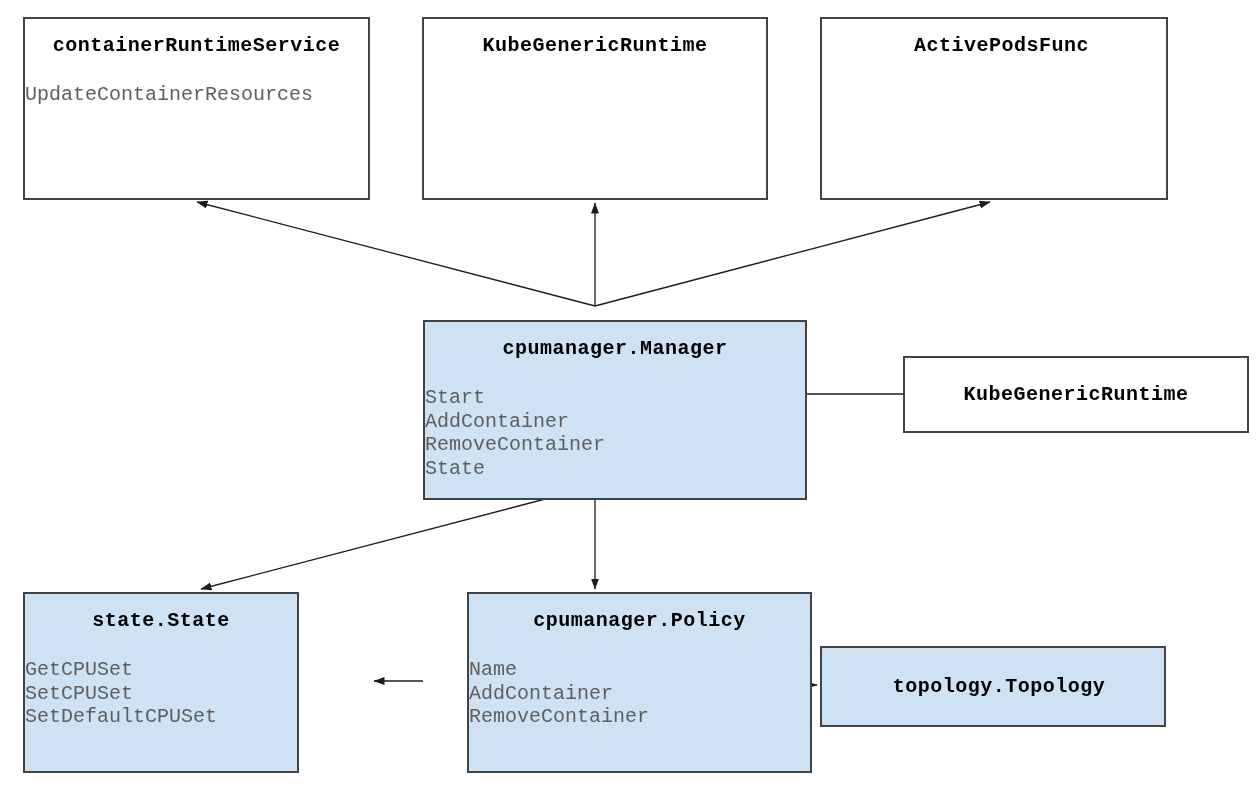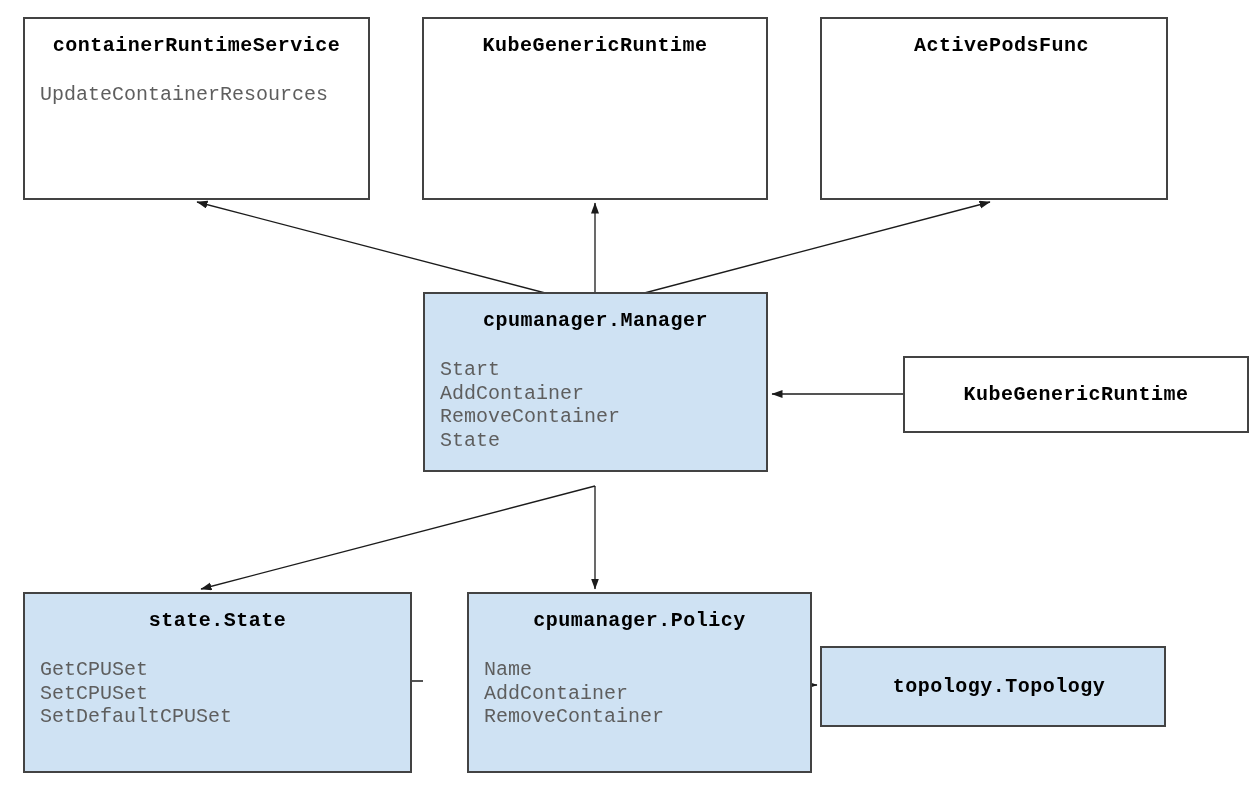--- a/index.html
+++ b/index.html
@@ -36,43 +36,42 @@
     padding-top: 16px;
     line-height: 22px;
     font-size: 20px;
     font-weight: bold;
     letter-spacing: 0.5px;
     color: #000000;
     white-space: pre;
   }
   .node .methods {
     margin-top: 26px;
-    padding-left: 15px;
     font-size: 20px;
     line-height: 23.5px;
     color: #5e5e5e;
   }
   .node .methods div {
     white-space: pre;
   }
   .node.center-title {
     display: flex;
     align-items: center;
     justify-content: center;
   }
   .node.center-title .title {
     padding-top: 0;
   }
   
   #node-container-runtime-service { left: 23px;  top: 17px;  width: 347px; height: 183px; }
   #node-pod-status-provider       { left: 422px; top: 17px;  width: 346px; height: 183px; }
   #node-active-pods-func          { left: 820px; top: 17px;  width: 348px; height: 183px; padding-left: 15px; }
-  #node-cpumanager-manager        { left: 423px; top: 292px; width: 345px; height: 180px; font-family: Liberation Mono, monospace; }
+  #node-cpumanager-manager        { left: 423px; top: 320px; width: 384px; height: 180px; font-family: Liberation Mono, monospace; }
   #node-kube-generic-runtime      { left: 903px; top: 356px; width: 346px; height: 77px;  }
-  #node-state-state               { left: 23px;  top: 592px; width: 389px; height: 181px; }
+  #node-state-state               { left: 23px;  top: 592px; width: 276px; height: 181px; }
   #node-cpumanager-policy         { left: 423px; top: 592px; width: 345px; height: 181px; margin-left: 44px; }
   #node-topology-topology         { left: 820px; top: 646px; width: 346px; height: 81px; padding-left: 12px;  }
 </style>
 </head>
 <body>
 
 <div class="canvas">
 
   <svg class="edges-layer" width="1258" height="788" viewBox="0 0 1258 788" xmlns="http://www.w3.org/2000/svg">
     <defs>

